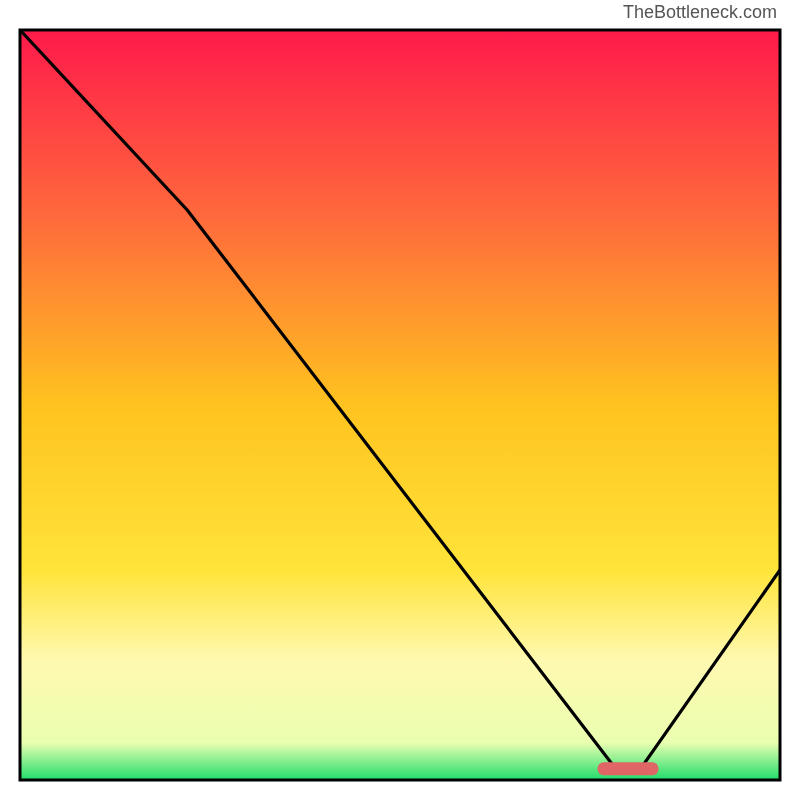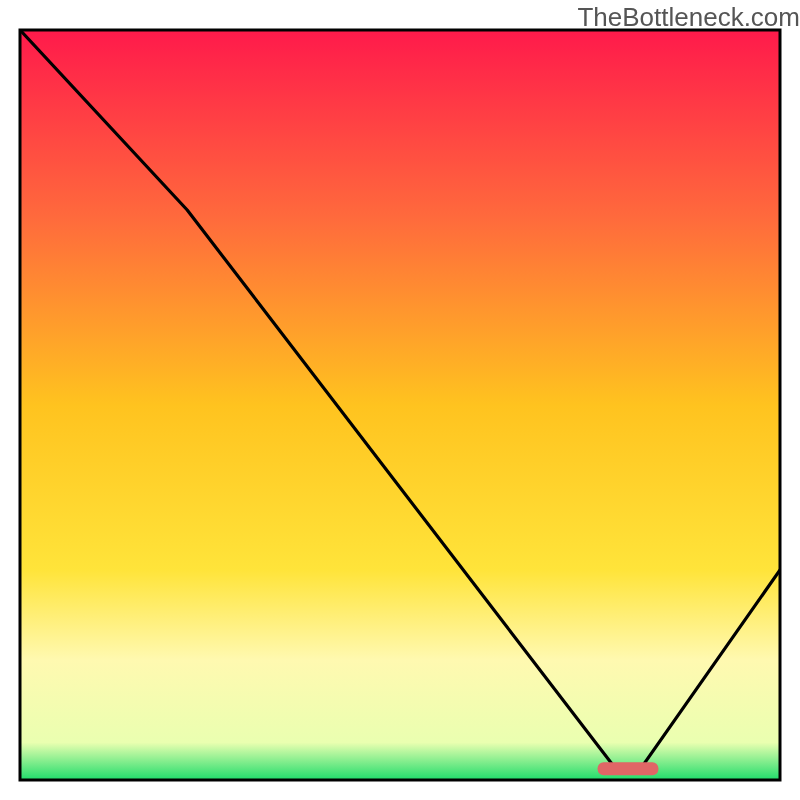--- a/index.html
+++ b/index.html
@@ -12,22 +12,22 @@
     font-family: Arial, Helvetica, sans-serif;
   }
   .stage {
     position: relative;
     width: 800px;
     height: 800px;
   }
   .watermark {
     position: absolute;
     top: 2px;
-    right: 0;
-    font-size: 26px;
+    right: 23px;
+    font-size: 18px;
     font-weight: 400;
     color: #555555;
     letter-spacing: 0px;
     z-index: 20;
     user-select: none;
   }
   svg {
     position: absolute;
     left: 0;
     top: 0;

